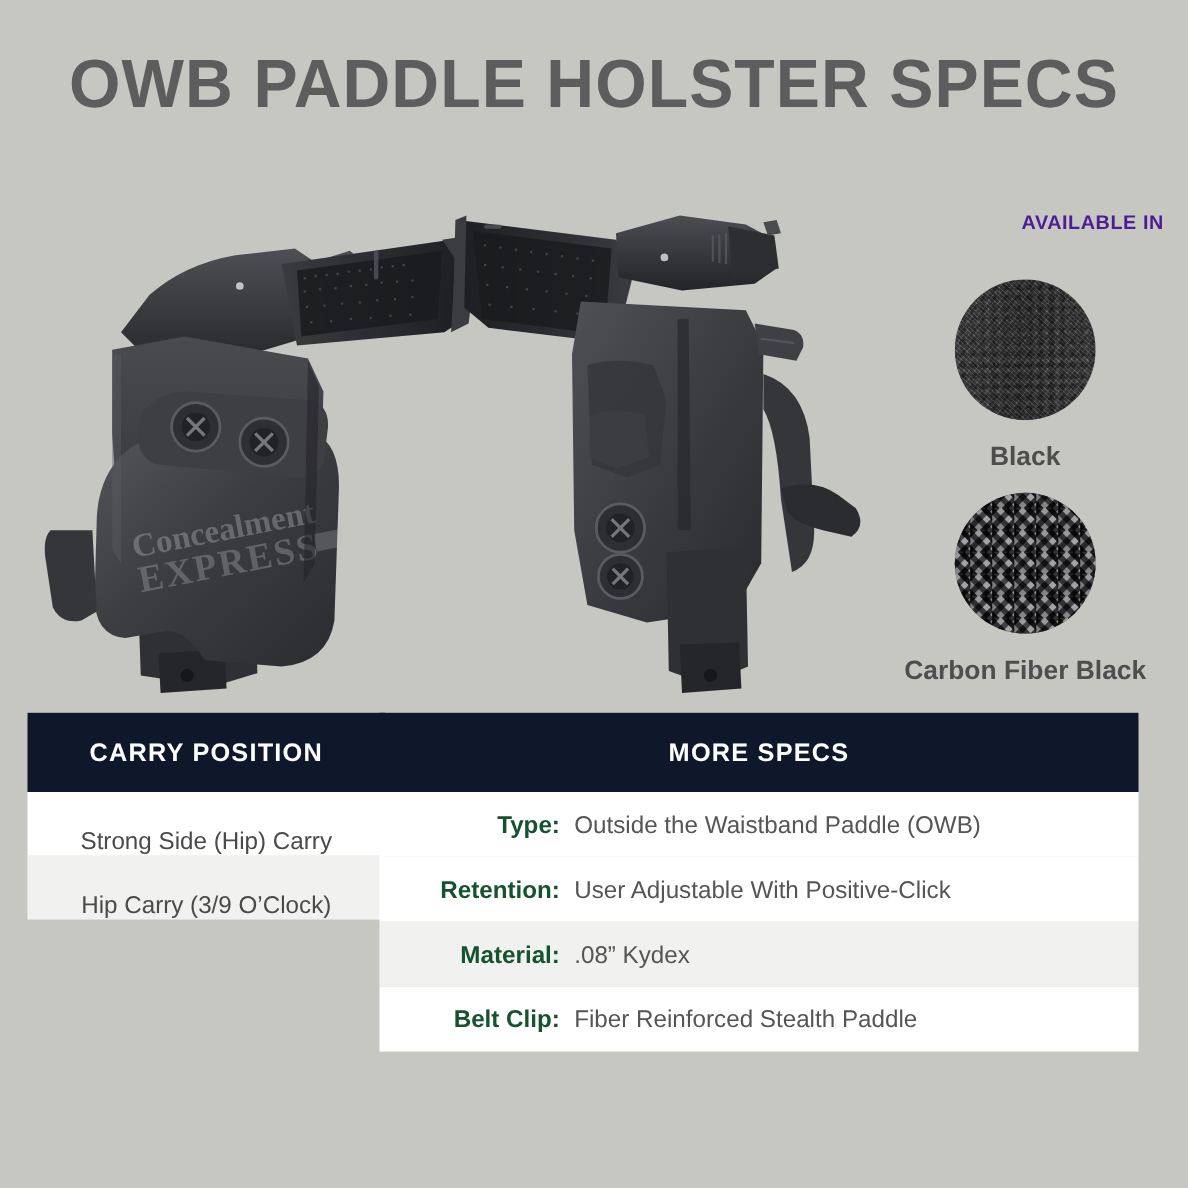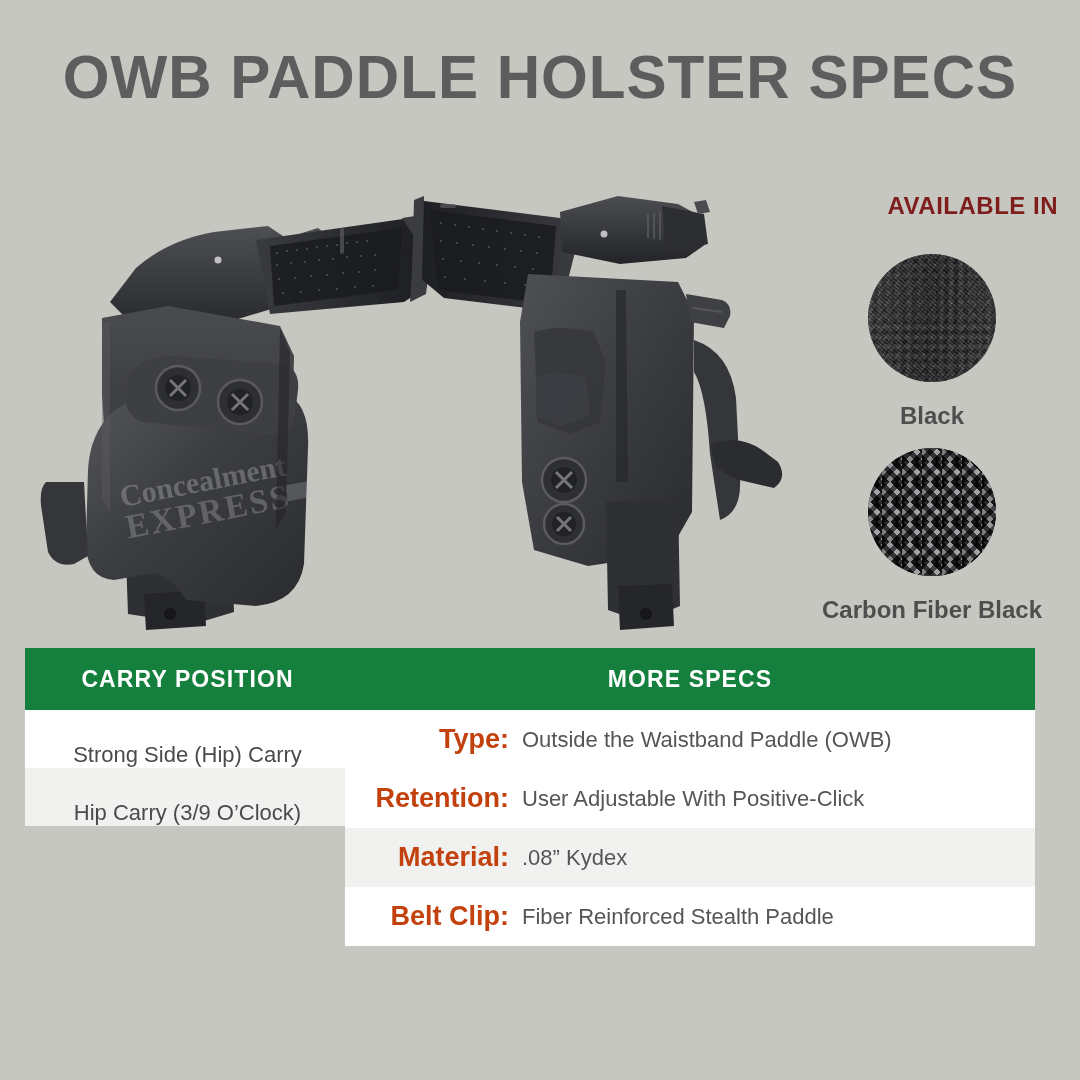--- a/index.html
+++ b/index.html
@@ -21,22 +21,22 @@
   }
 
   
   .photos{position:absolute;left:0;top:178px;width:810px;height:460px;}
   .holster{position:absolute;top:0;}
   .holster svg{display:block;}
 
   
   .avail-head{
     position:absolute;right:22px;top:192px;
-    font-size:24px;font-weight:700;letter-spacing:.5px;
-    color:#7f1d1d;text-align:right;width:420px;
+    font-size:18px;font-weight:700;letter-spacing:.5px;
+    color:#4c1d95;text-align:right;width:420px;
   }
   .swatch-wrap{position:absolute;}
   .swatch{
     border-radius:50%;
     position:relative;overflow:hidden;
   }
   .swatch-label{
     text-align:center;font-size:24px;font-weight:700;color:#4e4e4e;
     margin-top:20px;white-space:nowrap;
   }
@@ -78,43 +78,43 @@
         rgba(0,0,0,.85) 0 5px, rgba(160,160,162,.55) 5px 10px,
         rgba(20,20,22,.8) 10px 15px, rgba(190,190,192,.45) 15px 20px);
     background-size:20px 20px;
     mix-blend-mode:overlay;
     opacity:.95;
   }
 
   
   .tbl{position:absolute;}
   .tbl-head{
-    background:#15803d;color:#ffffff;
+    background:#0f172a;color:#ffffff;
     font-size:23px;font-weight:700;letter-spacing:1.1px;
     display:flex;align-items:center;justify-content:center;
-    height:62px;text-align:center;
+    height:72px;text-align:center;
   }
   .row{
     display:flex;align-items:center;
     font-size:22px;color:#4a4a4a;
   }
   .row.odd{background:#ffffff;}
   .row.even{background:#f1f1f0;}
 
   
   #carry-table{left:25px;top:648px;width:325px;}
   #carry-table .row{height:58px;justify-content:center;align-items:flex-end;}
   #carry-table .row span{display:block;}
 
   
   #specs-table{left:345px;top:648px;width:690px;}
   #specs-table .row{height:59px;}
   #specs-table .spec-label{
     width:172px;flex:0 0 172px;text-align:right;
-    font-weight:700;color:#c2410c;font-size:27px;
+    font-weight:700;color:#14532d;font-size:22px;
     padding-right:8px;box-sizing:border-box;
   }
   #specs-table .spec-value{
     flex:1;padding-left:5px;color:#555555;font-size:22px;
   }
 </style>
 </head>
 <body>
 
 <div class="title">OWB PADDLE HOLSTER SPECS</div>

